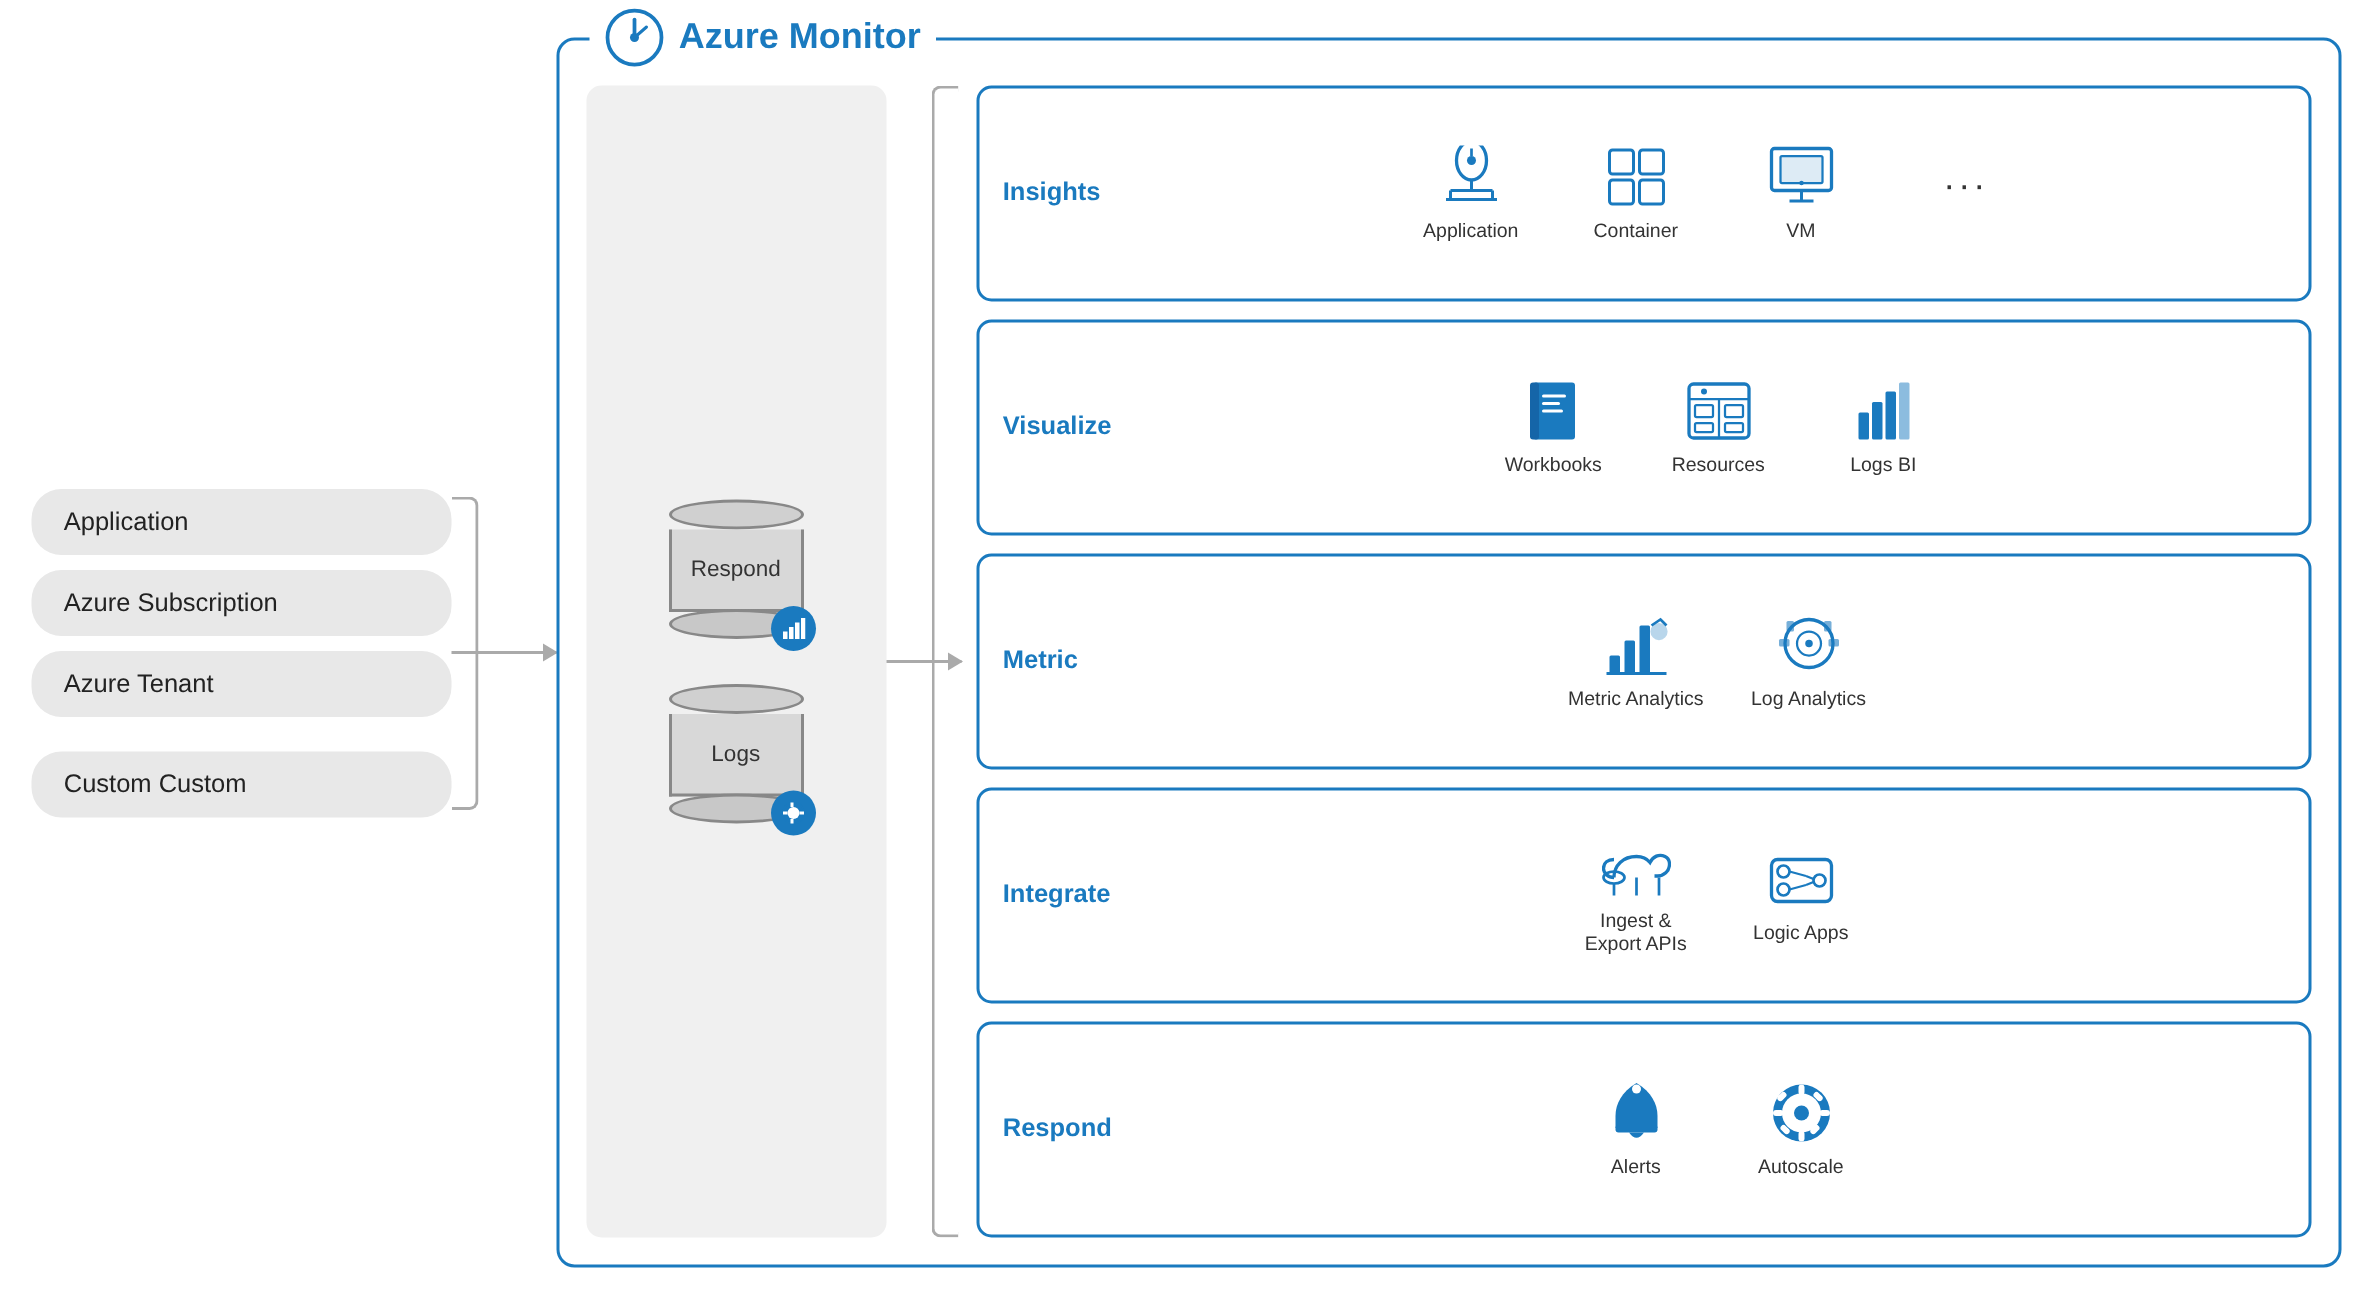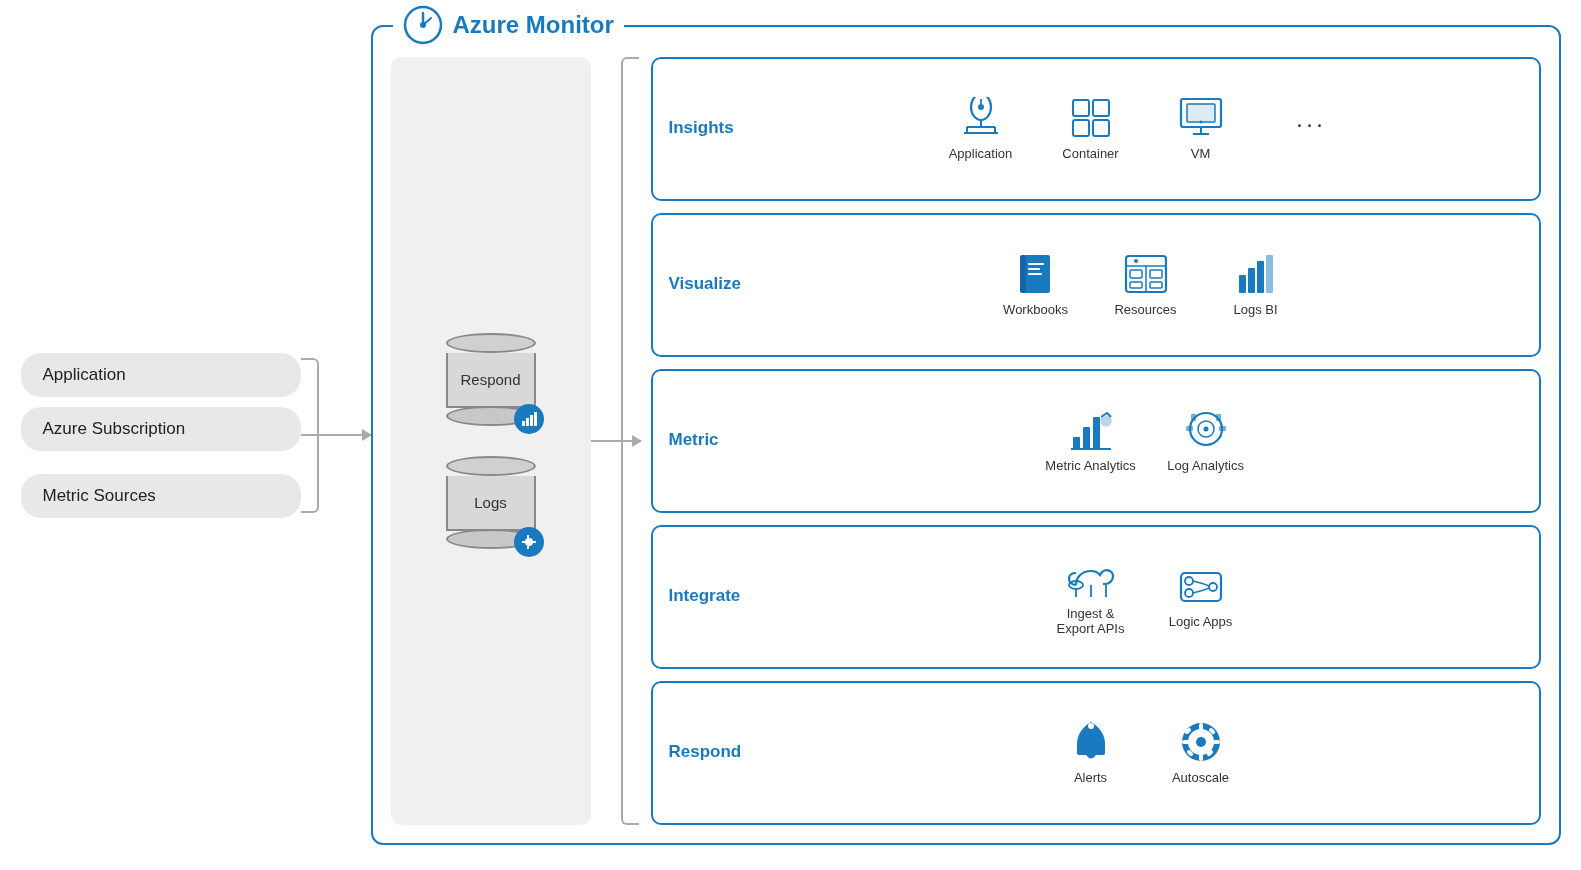--- a/index.html
+++ b/index.html
@@ -289,21 +289,22 @@
     }
   </style>
 </head>
 <body>
 
 <div class="diagram">
 
   <div class="sources-panel">
     <div class="source-item">Application</div>
     <div class="source-item">Azure Subscription</div>
-    <div class="source-item gap-top">Metric Sources</div>
+    <div class="source-item">Azure Tenant</div>
+    <div class="source-item gap-top">Custom Custom</div>
     <div class="sources-bracket"></div>
   </div>
 
   <div class="arrow-connector">
     <div class="arrow-line"></div>
   </div>
 
   <div class="azure-monitor-box">
 
     <div class="azure-monitor-header">

